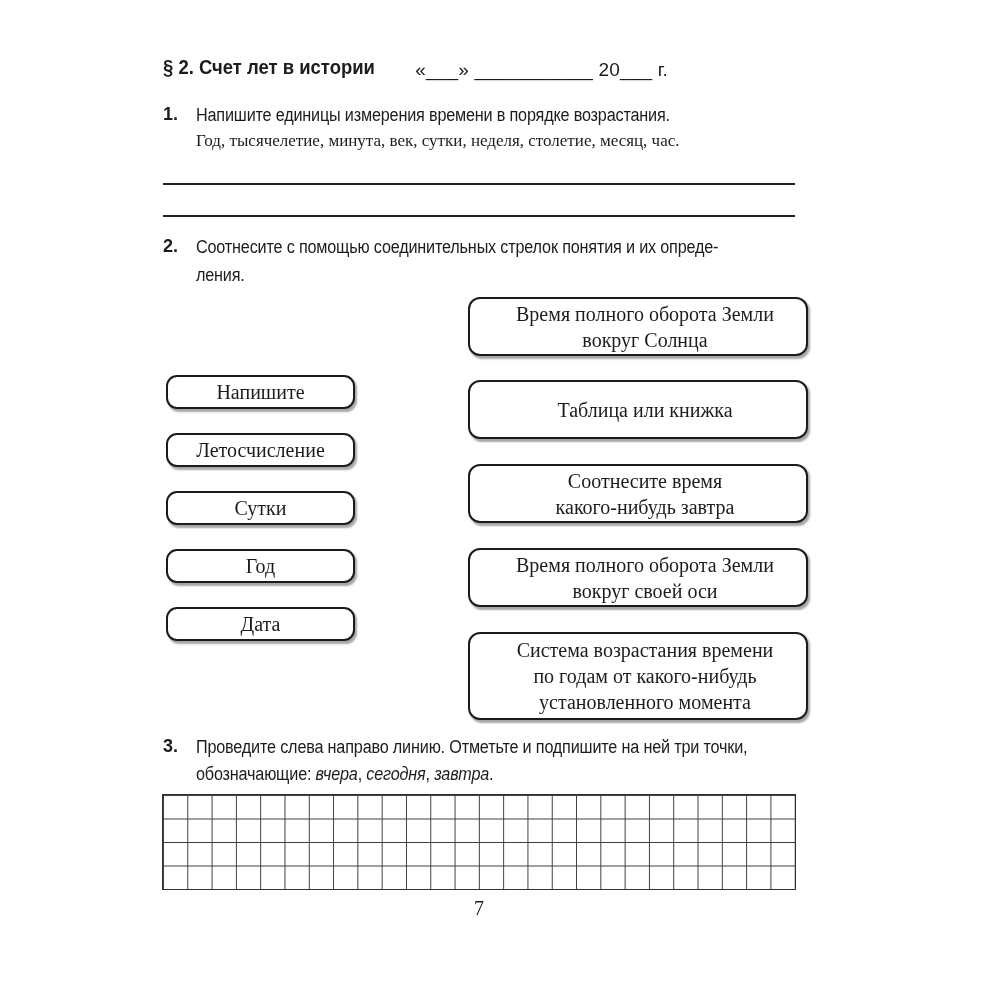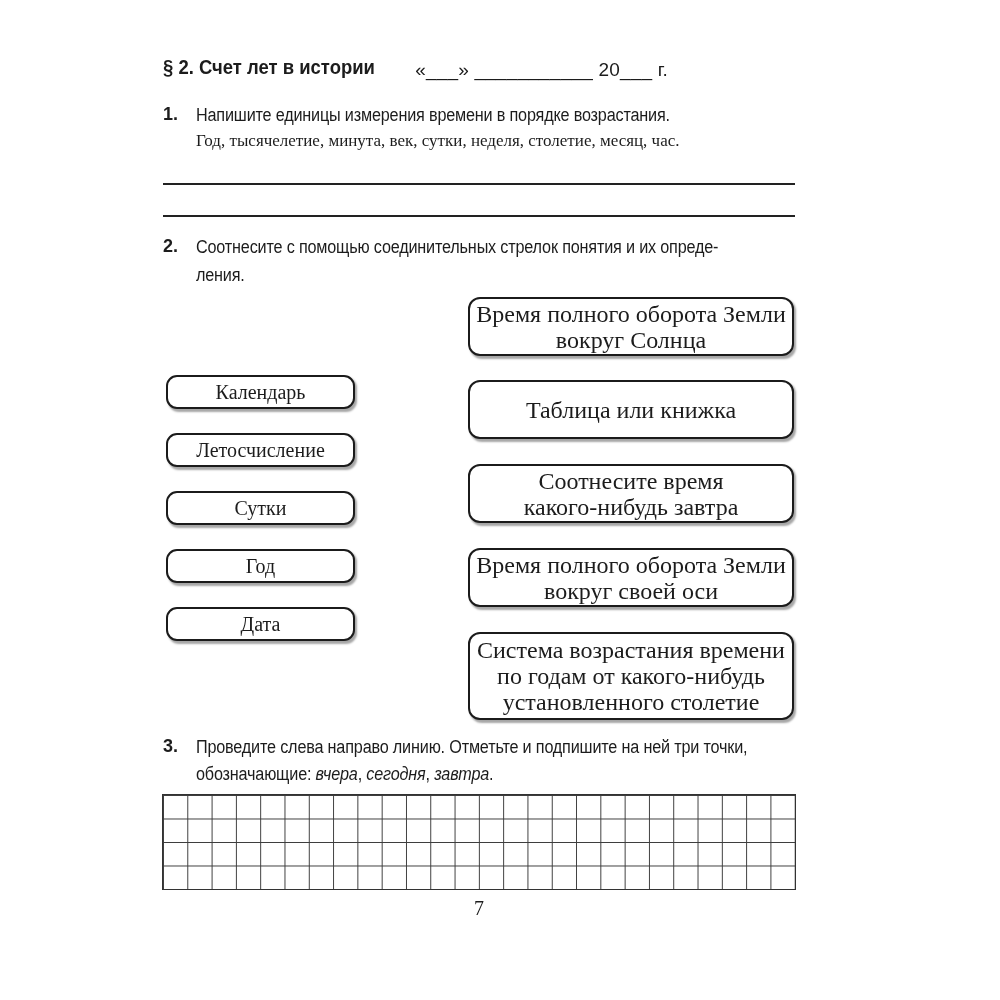--- a/index.html
+++ b/index.html
@@ -73,23 +73,24 @@
   .def-box {
     position: absolute;
     left: 468px;
     width: 322px;
     background: #ffffff;
     border: 2px solid #1b1b1b;
     border-radius: 12px;
     box-shadow: 2px 2.5px 2px rgba(0,0,0,0.35);
     display: flex; flex-direction: column; align-items: center; justify-content: center;
     font-family: "Liberation Serif", serif;
-    font-size: 24px;
+    font-size: 20px;
     line-height: 26px;
     text-align: center;
+    padding-left: 14px;
   }
   .def-box .line { display: block; white-space: nowrap; }
   .grid {
     position: absolute;
     left: 162px; top: 794px;
     width: 632px; height: 94px;
     border: 1.5px solid #333333;
     background-color: #ffffff;
     background-image:
       linear-gradient(to right, #3c3c3c 1px, transparent 1px),
@@ -117,21 +118,21 @@
   <div class="sans-line" style="top:104px">Напишите единицы измерения времени в порядке возрастания.</div>
   <div class="units">Год, тысячелетие, минута, век, сутки, неделя, столетие, месяц, час.</div>
   <div class="rule" style="top:183px"></div>
   <div class="rule" style="top:215px"></div>
 
   <div class="tnum" style="top:236px">2.</div>
   <div class="sans-line" style="top:236px">Соотнесите с помощью соединительных стрелок понятия и их опреде-</div>
   <div class="sans-line" style="top:264px">ления.</div>
 
   <div class="term-box" style="top:375px">
-    <span>Календарь</span>
+    <span>Напишите</span>
   </div>
   <div class="term-box" style="top:433px">
     <span>Летосчисление</span>
   </div>
   <div class="term-box" style="top:491px">
     <span>Сутки</span>
   </div>
   <div class="term-box" style="top:549px">
     <span>Год</span>
   </div>
@@ -150,21 +151,21 @@
     <span class="line">Соотнесите время</span>
     <span class="line">какого-нибудь завтра</span>
   </div>
   <div class="def-box" style="top:548px;height:55px">
     <span class="line">Время полного оборота Земли</span>
     <span class="line">вокруг своей оси</span>
   </div>
   <div class="def-box" style="top:632px;height:84px">
     <span class="line">Система возрастания времени</span>
     <span class="line">по годам от какого-нибудь</span>
-    <span class="line">установленного столетие</span>
+    <span class="line">установленного момента</span>
   </div>
 
   <div class="tnum" style="top:736px">3.</div>
   <div class="sans-line" style="top:736px">Проведите слева направо линию. Отметьте и подпишите на ней три точки,</div>
   <div class="sans-line" style="top:763px"><span>обозначающие: </span><em>вчера</em><span>, </span><em>сегодня</em><span>, </span><em>завтра</em><span>.</span></div>
 
   <div class="grid" style="background-size: 24.3077px 23.5px;"></div>
 
   <div class="pagenum">7</div>
 

